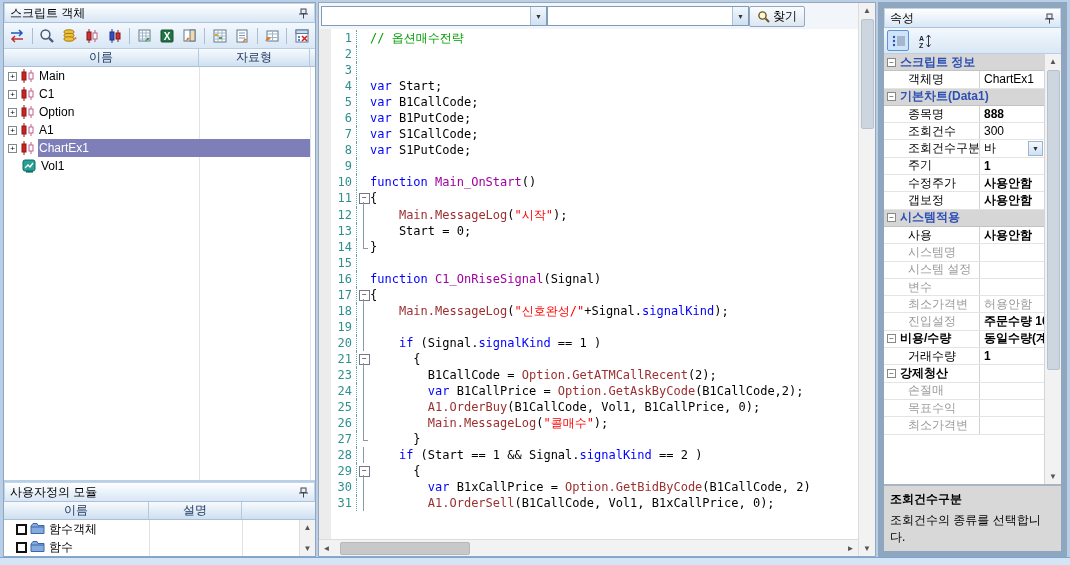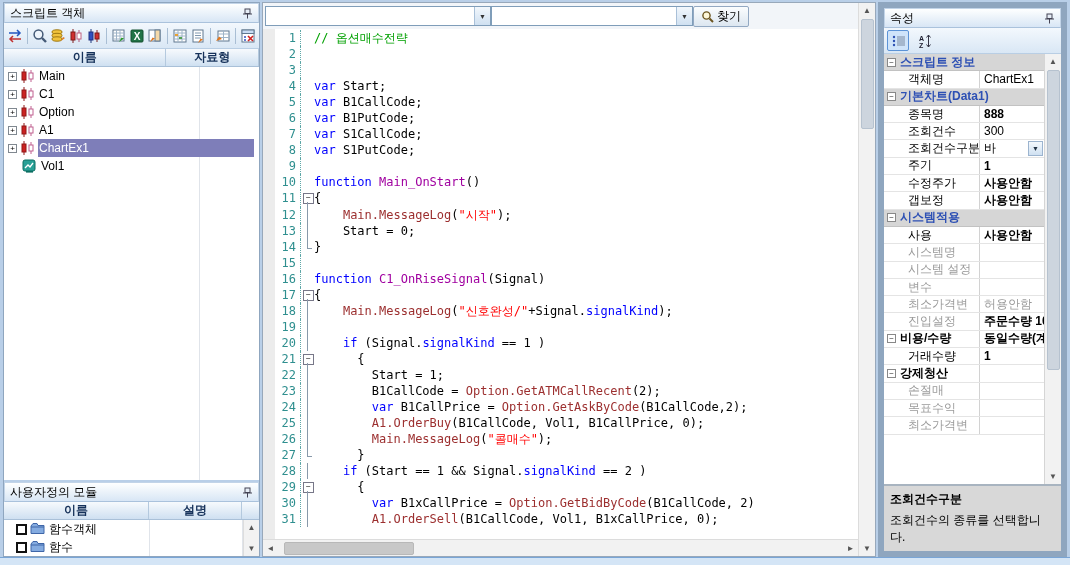--- a/index.html
+++ b/index.html
@@ -17,21 +17,21 @@
   .ptitle { flex:0 0 20px; display:flex; align-items:center; padding:0 5px;
     background:linear-gradient(#feffff,#d8e6f5); border:1px solid #c2d4e8; border-bottom:1px solid #aac2dc; }
   .ptitle .txt { flex:1; }
   .pin { width:11px; height:11px; }
   .ptoolbar { flex:0 0 26px; display:flex; align-items:center; gap:2px; padding:0 3px;
     background:linear-gradient(#f3f8fd,#d9e7f5); border-bottom:1px solid #b9cee4; }
   .tbicon { width:21px; height:20px; display:flex; align-items:center; justify-content:center; border-radius:2px; }
   .tbsep { width:1px; height:16px; background:#a9bed4; margin:0 2px; }
 
   
-  .colhead { flex:0 0 18px; display:flex; background:linear-gradient(#f7fafd,#cfe0f1); border-bottom:1px solid #a9c0d8;font-weight:bold; }
+  .colhead { flex:0 0 18px; display:flex; background:linear-gradient(#f7fafd,#cfe0f1); border-bottom:1px solid #a9c0d8; }
   .colcell { display:flex; align-items:center; justify-content:center; border-right:1px solid #b4c9de; color:#17325a; }
   .tree-area { position:relative; flex:1; overflow:hidden; background:#fff; }
   .vline { position:absolute; top:0; bottom:0; width:1px; background:#e0e4ea; }
   .trow { position:relative; height:18px; display:flex; align-items:center; padding-left:4px; }
   .trow .selbg { position:absolute; left:34px; right:5px; top:0; bottom:0; background:#7e7eb9; }
   .trow > * { position:relative; }
   .trow.sel .lbl { color:#fff; }
   .expander { width:9px; height:9px; border:1px solid #808890; background:#fff; font:8px/7px "Liberation Sans",sans-serif;
     text-align:center; margin-right:3px; flex:0 0 9px; }
   .ticon { width:16px; height:14px; margin-right:3px; flex:0 0 16px; }
@@ -86,21 +86,21 @@
   .pm { width:9px; height:9px; border:1px solid #888; background:#fff; font:8px/7px "Liberation Sans",sans-serif; text-align:center; color:#333; flex:0 0 9px; }
   .bold { font-weight:bold; }
   .dim { color:#9a9a9a; }
   .vdrop { margin-left:auto; width:15px; height:15px; border:1px solid #9cb4cf; background:linear-gradient(#f4f9fd,#cfe0f1);
     display:flex; align-items:center; justify-content:center; font-size:7px; color:#234; margin-right:1px; }
   .propdesc { flex:0 0 64px; background:#d8d8d8; border-top:2px solid #a8b4c0; padding:5px 6px; }
   .propdesc .dtitle { font-weight:bold; margin-bottom:4px; }
   .ptb { width:22px; height:21px; display:flex; align-items:center; justify-content:center; border:1px solid transparent; border-radius:2px; }
   .ptb.on { border-color:#5c93d6; background:#cfe4fa; }
 
-  .left { width:257px; border:1px solid #8fa6bf; background:#fff; display:flex; flex-direction:column; }
+  .left { width:313px; border:1px solid #8fa6bf; background:#fff; display:flex; flex-direction:column; }
   .lefttop { flex:1; display:flex; flex-direction:column; overflow:hidden; }
   .leftbottom { flex:0 0 76px; display:flex; flex-direction:column; border-top:2px solid #b9cfe8; }
   .modrows { position:relative; flex:1; overflow:hidden; }
   .modscroll { position:absolute; right:0; top:0; bottom:0; width:16px; background:#f2f2f2; border-left:1px solid #ddd;
     display:flex; flex-direction:column; justify-content:space-between; align-items:center; }
 </style>
 </head>
 <body>
 
 <div class="window">
@@ -438,25 +438,20 @@
           </div>
           <div class="cl">
             <span class="ln">20</span>
             <span class="fold line"></span>
             <span class="codetext"><span class="stx">    </span><span class="sk">if</span><span class="stx"> (Signal.</span><span class="sp">signalKind</span><span class="stx"> == 1 )</span></span>
           </div>
           <div class="cl">
             <span class="ln">21</span>
             <span class="fold start"></span>
             <span class="codetext"><span class="stx">      {</span></span>
-          </div>
-          <div class="cl">
-            <span class="ln">22</span>
-            <span class="fold line"></span>
-            <span class="codetext"><span class="stx">        Start = 1;</span></span>
           </div>
           <div class="cl">
             <span class="ln">23</span>
             <span class="fold line"></span>
             <span class="codetext"><span class="stx">        B1CallCode = </span><span class="so">Option.GetATMCallRecent</span><span class="stx">(2);</span></span>
           </div>
           <div class="cl">
             <span class="ln">24</span>
             <span class="fold line"></span>
             <span class="codetext"><span class="stx">        </span><span class="sk">var</span><span class="stx"> B1CallPrice = </span><span class="so">Option.GetAskByCode</span><span class="stx">(B1CallCode,2);</span></span>

